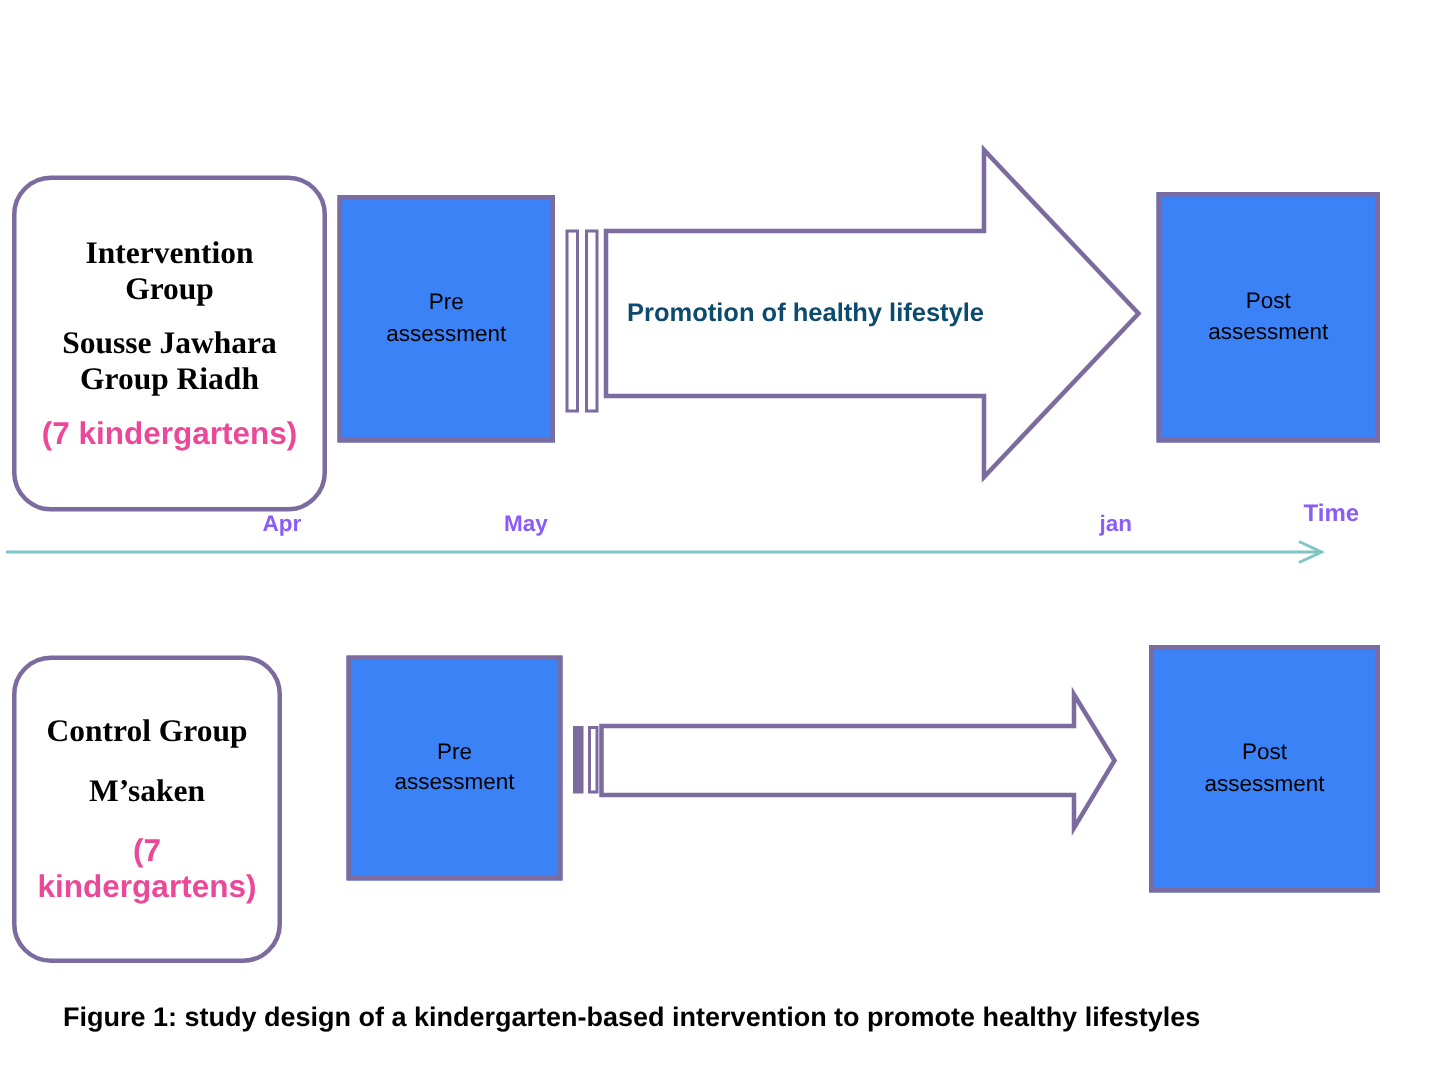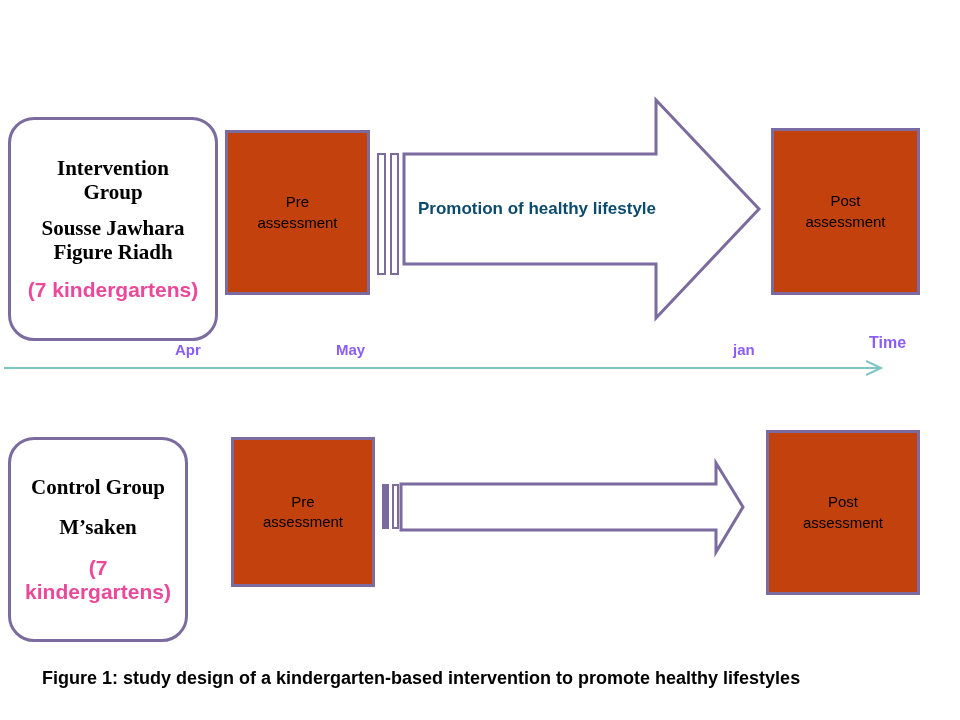--- a/index.html
+++ b/index.html
@@ -41,21 +41,21 @@
     font-weight: bold;
     color: #ec4899;
     line-height: 1.15;
   }
 
   
   .assess-box {
     position: absolute;
     box-sizing: border-box;
     border: 3px solid #7b6b9e;
-    background: #c2410c;
+    background: #3b82f6;
     display: flex;
     flex-direction: column;
     align-items: center;
     justify-content: center;
     text-align: center;
     font-family: "Liberation Sans", sans-serif;
     color: #000000;
     line-height: 1.35;
   }
 
@@ -115,21 +115,21 @@
 
 <div id="figure-root">
 
   <div class="group-box" style="left:8px; top:97px; width:210px; height:224px; padding:6px 8px;">
     <div class="group-line-serif" style="font-size:21px; margin-bottom:12px;">
       <div>Intervention</div>
       <div>Group</div>
     </div>
     <div class="group-line-serif" style="font-size:21px; margin-bottom:14px;">
       <div>Sousse Jawhara</div>
-      <div>Figure Riadh</div>
+      <div>Group Riadh</div>
     </div>
     <div class="group-line-sans" style="font-size:21px;">(7 kindergartens)</div>
   </div>
 
   <div class="assess-box" style="left:225px; top:130px; width:145px; height:165px; font-size:15px;">
     <div>Pre</div>
     <div>assessment</div>
   </div>
 
   <div class="bar-outline" style="left:377px; top:153px; width:9px; height:122px;"></div>

